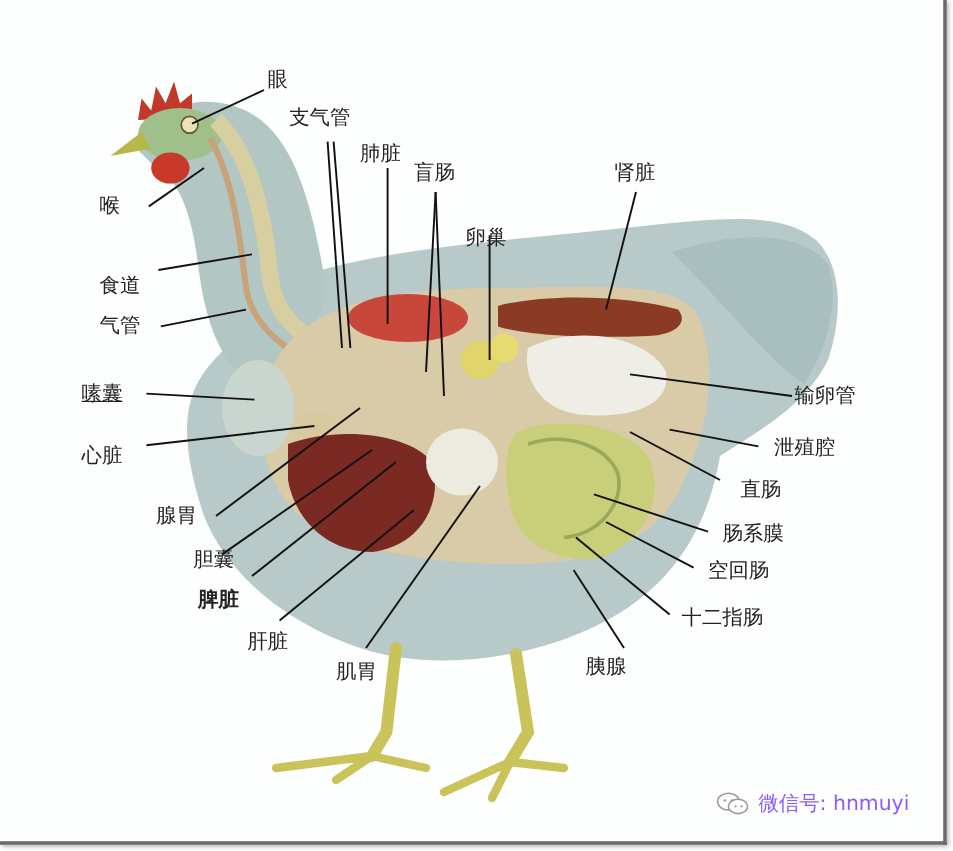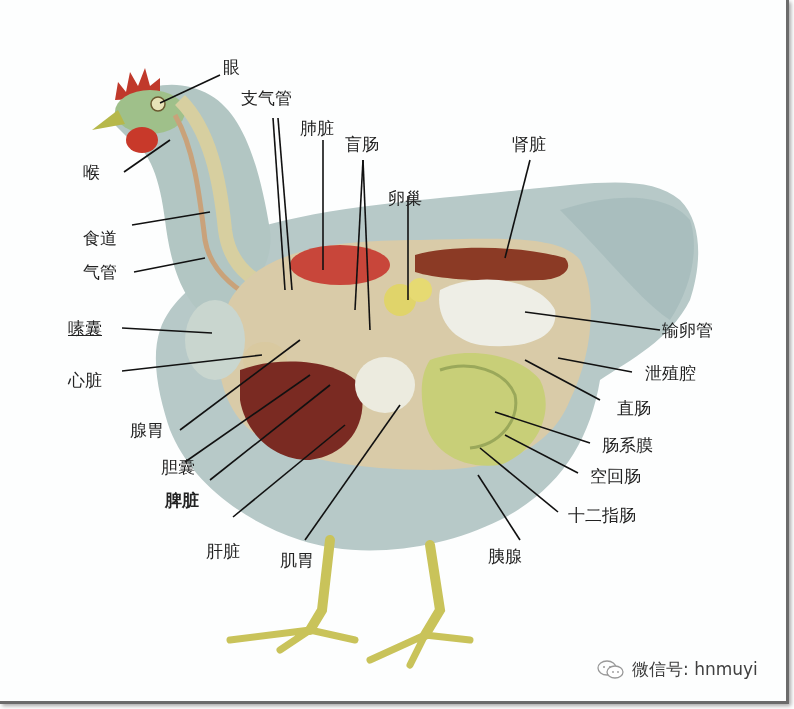--- a/index.html
+++ b/index.html
@@ -1,20 +1,20 @@
 <!DOCTYPE html>
 <html><head>
 <meta charset="utf-8">
 <style>
   html, body { margin: 0; padding: 0; background: #ffffff; }
   body { width: 794px; height: 709px; position: relative; overflow: hidden; font-family: "DejaVu Sans", sans-serif; }
   .frame { position: absolute; left: 0; top: 0; width: 786px; height: 701px; background: #fdfefe; border-right: 3px solid #6b6b6b; border-bottom: 3px solid #6b6b6b; box-shadow: 2px 2px 4px rgba(0,0,0,0.35); }
   svg.art { position: absolute; left: 0; top: 0; }
   .label { position: absolute; font-size: 17px; color: #222; white-space: nowrap; font-family: "DejaVu Sans", sans-serif; line-height: 20px; }
-  .watermark { position: absolute; left: 596px; top: 658px; display: flex; align-items: center; gap: 6px; color: #404040; font-size: 17px; }
+  .watermark { position: absolute; left: 596px; top: 658px; display: flex; align-items: center; gap: 6px; color: #8b5cf6; font-size: 17px; }
   .wm-icon { width: 30px; height: 22px; }
 </style>
 </head>
 <body>
 
 <div class="frame"></div>
 
 <svg class="art" width="794" height="709" viewBox="0 0 794 709">
 
   <path d="M250,230 C330,205 430,200 520,190 C600,182 650,175 680,200 C705,225 700,270 690,300 C670,340 630,360 600,380 C590,440 560,490 500,520 C440,550 360,560 300,540 C240,520 190,480 170,430 C160,400 150,360 160,330 C170,300 200,280 220,265 Z" fill="#b7c9c8"></path>
@@ -105,21 +105,21 @@
   <span class="label" style="left:68px;top:360px;margin-top:10px;">心脏</span>
   <span class="label" style="left:662px;top:320px;">输卵管</span>
   <span class="label" style="left:645px;top:363px;">泄殖腔</span>
   <span class="label" style="left:617px;top:398px;">直肠</span>
   <span class="label" style="left:130px;top:420px;">腺胃</span>
   <span class="label" style="left:602px;top:435px;">肠系膜</span>
   <span class="label" style="left:135px;top:457px;margin-left:26px;">胆囊</span>
   <span class="label" style="left:590px;top:466px;">空回肠</span>
   <span class="label" style="left:165px;top:490px;font-weight:bold;">脾脏</span>
   <span class="label" style="left:568px;top:505px;">十二指肠</span>
-  <span class="label" style="left:206px;top:525px;margin-top:16px;">肝脏</span>
+  <span class="label" style="left:206px;top:525px;">肝脏</span>
   <span class="label" style="left:280px;top:550px;">肌胃</span>
   <span class="label" style="left:488px;top:546px;">胰腺</span>
 </div>
 
 <div class="watermark">
   <svg class="wm-icon" viewBox="0 0 30 22">
     <ellipse cx="11" cy="9" rx="9" ry="7" fill="none" stroke="#999" stroke-width="1.3"></ellipse>
     <ellipse cx="19" cy="13" rx="8" ry="6" fill="#fff" stroke="#999" stroke-width="1.3"></ellipse>
     <circle cx="8" cy="8" r="1" fill="#999"></circle>
       <circle cx="14" cy="8" r="1" fill="#999"></circle>

